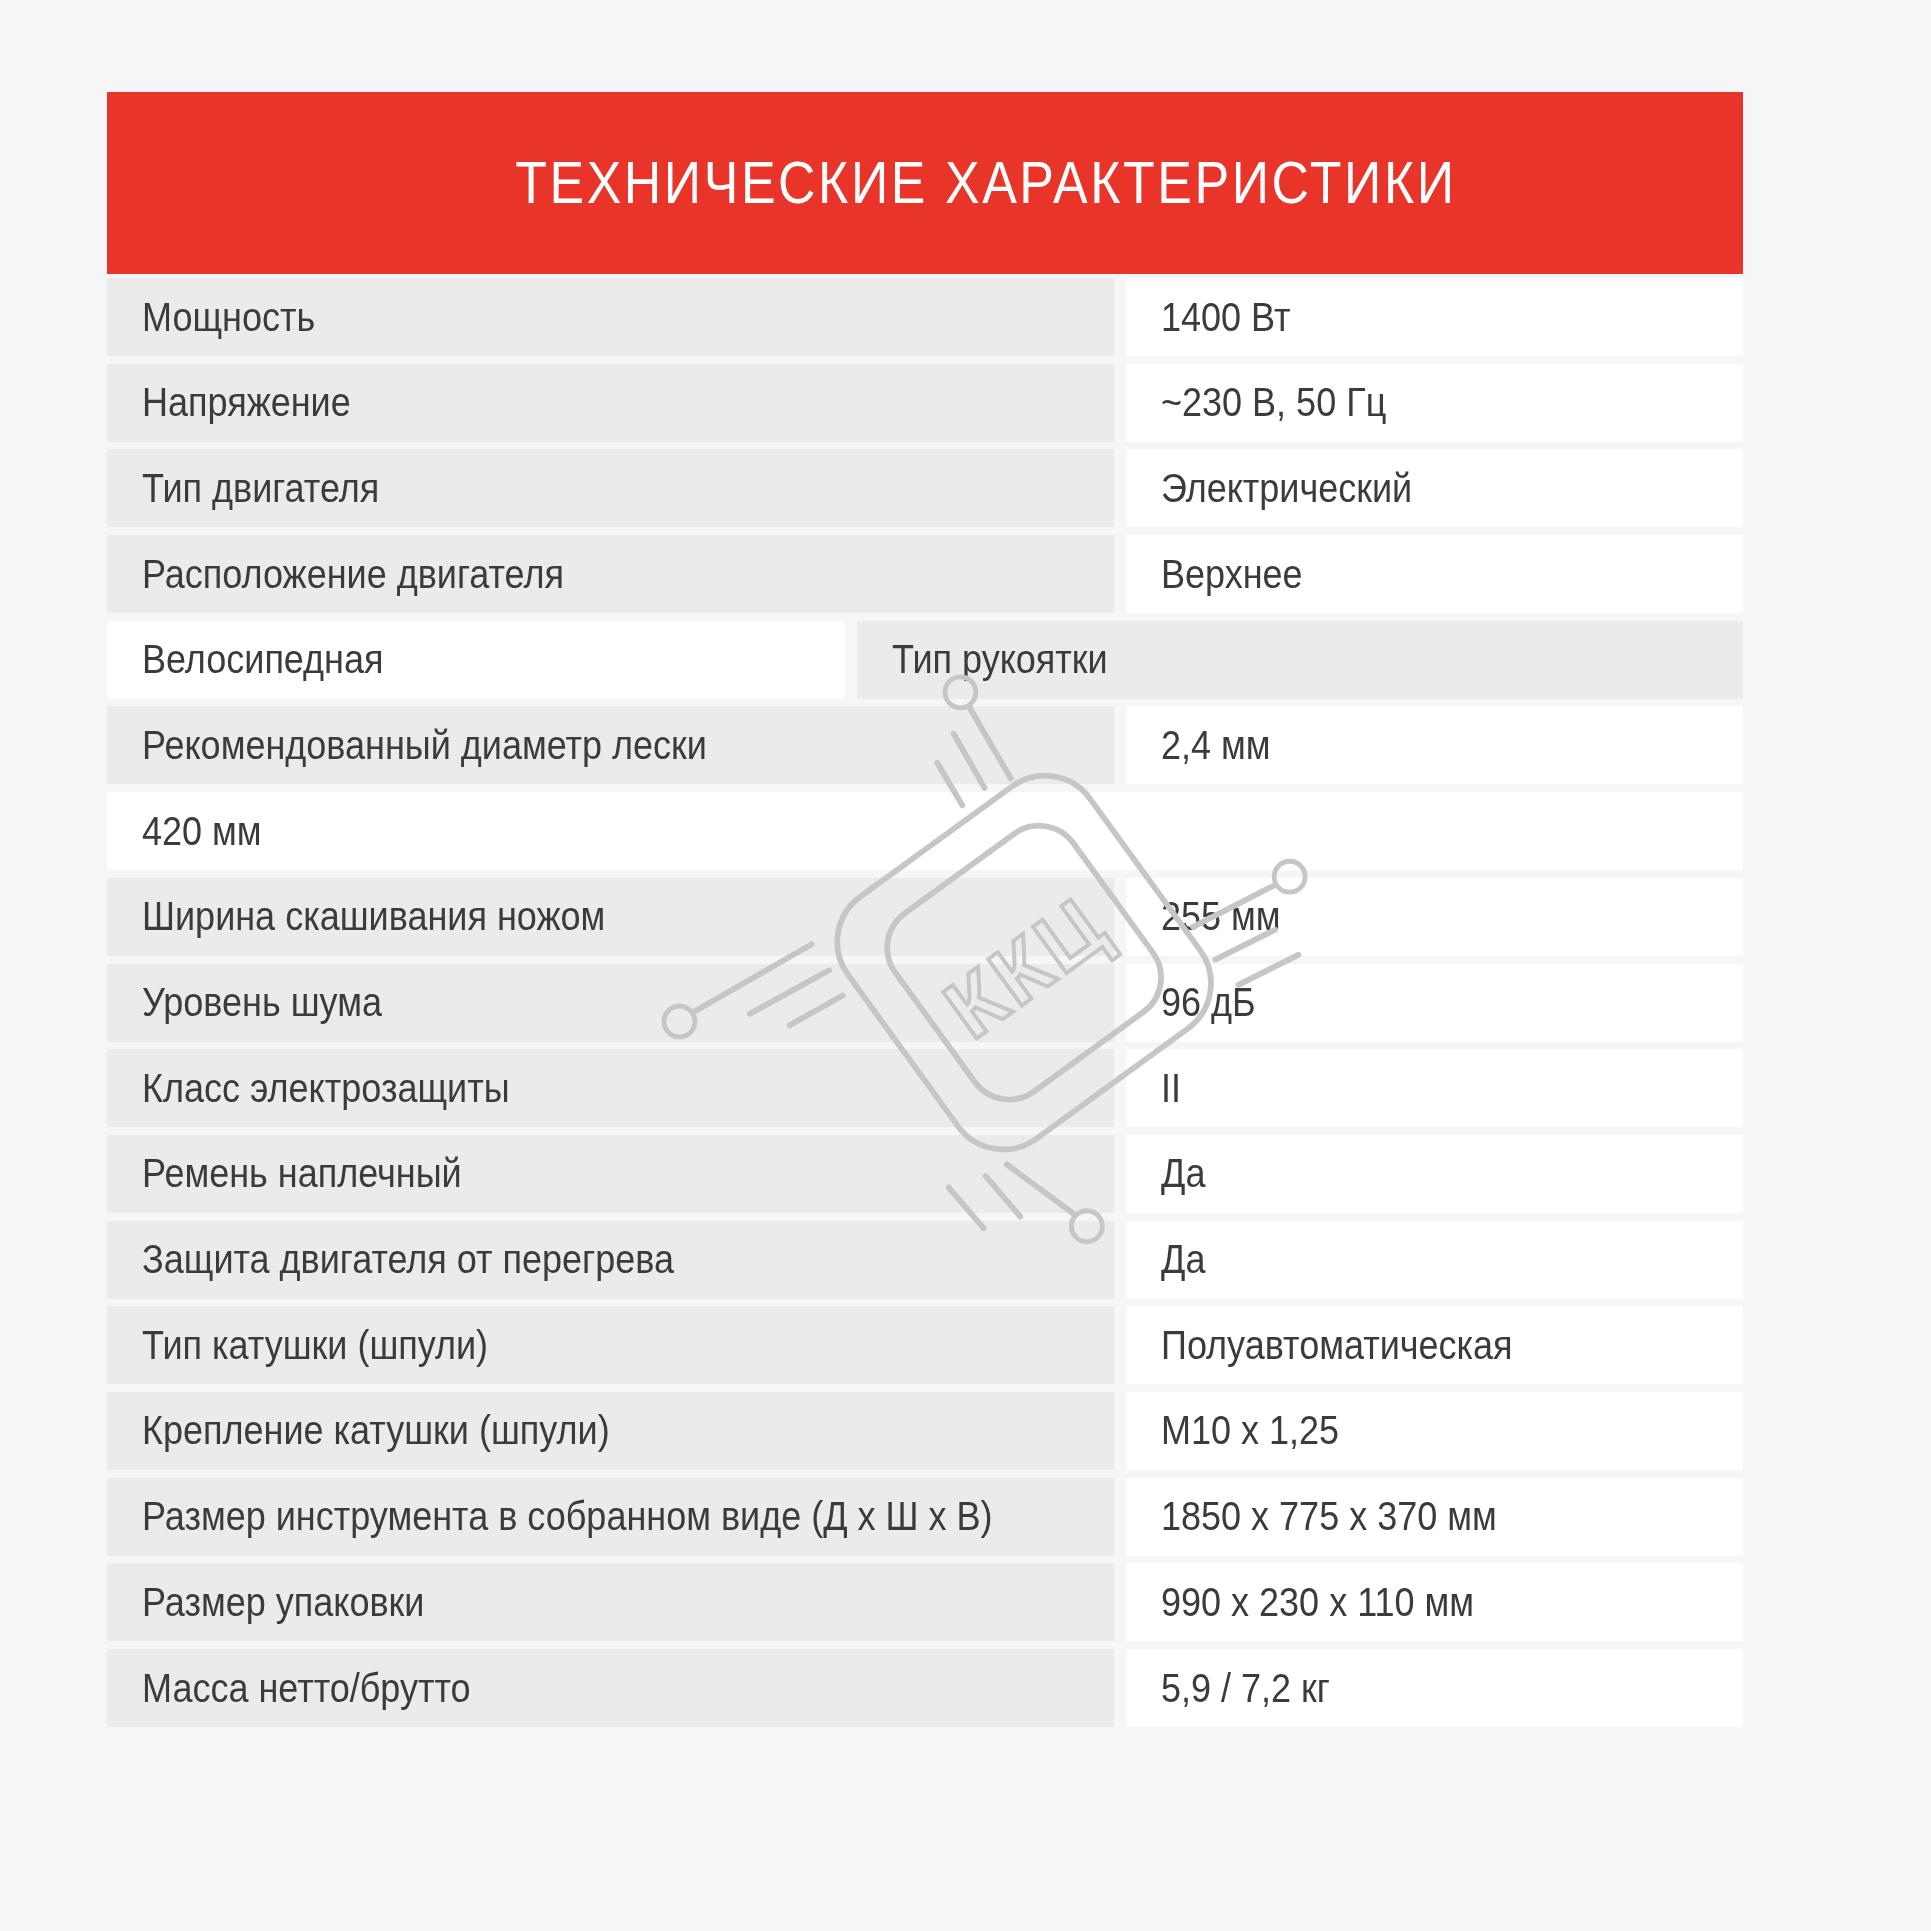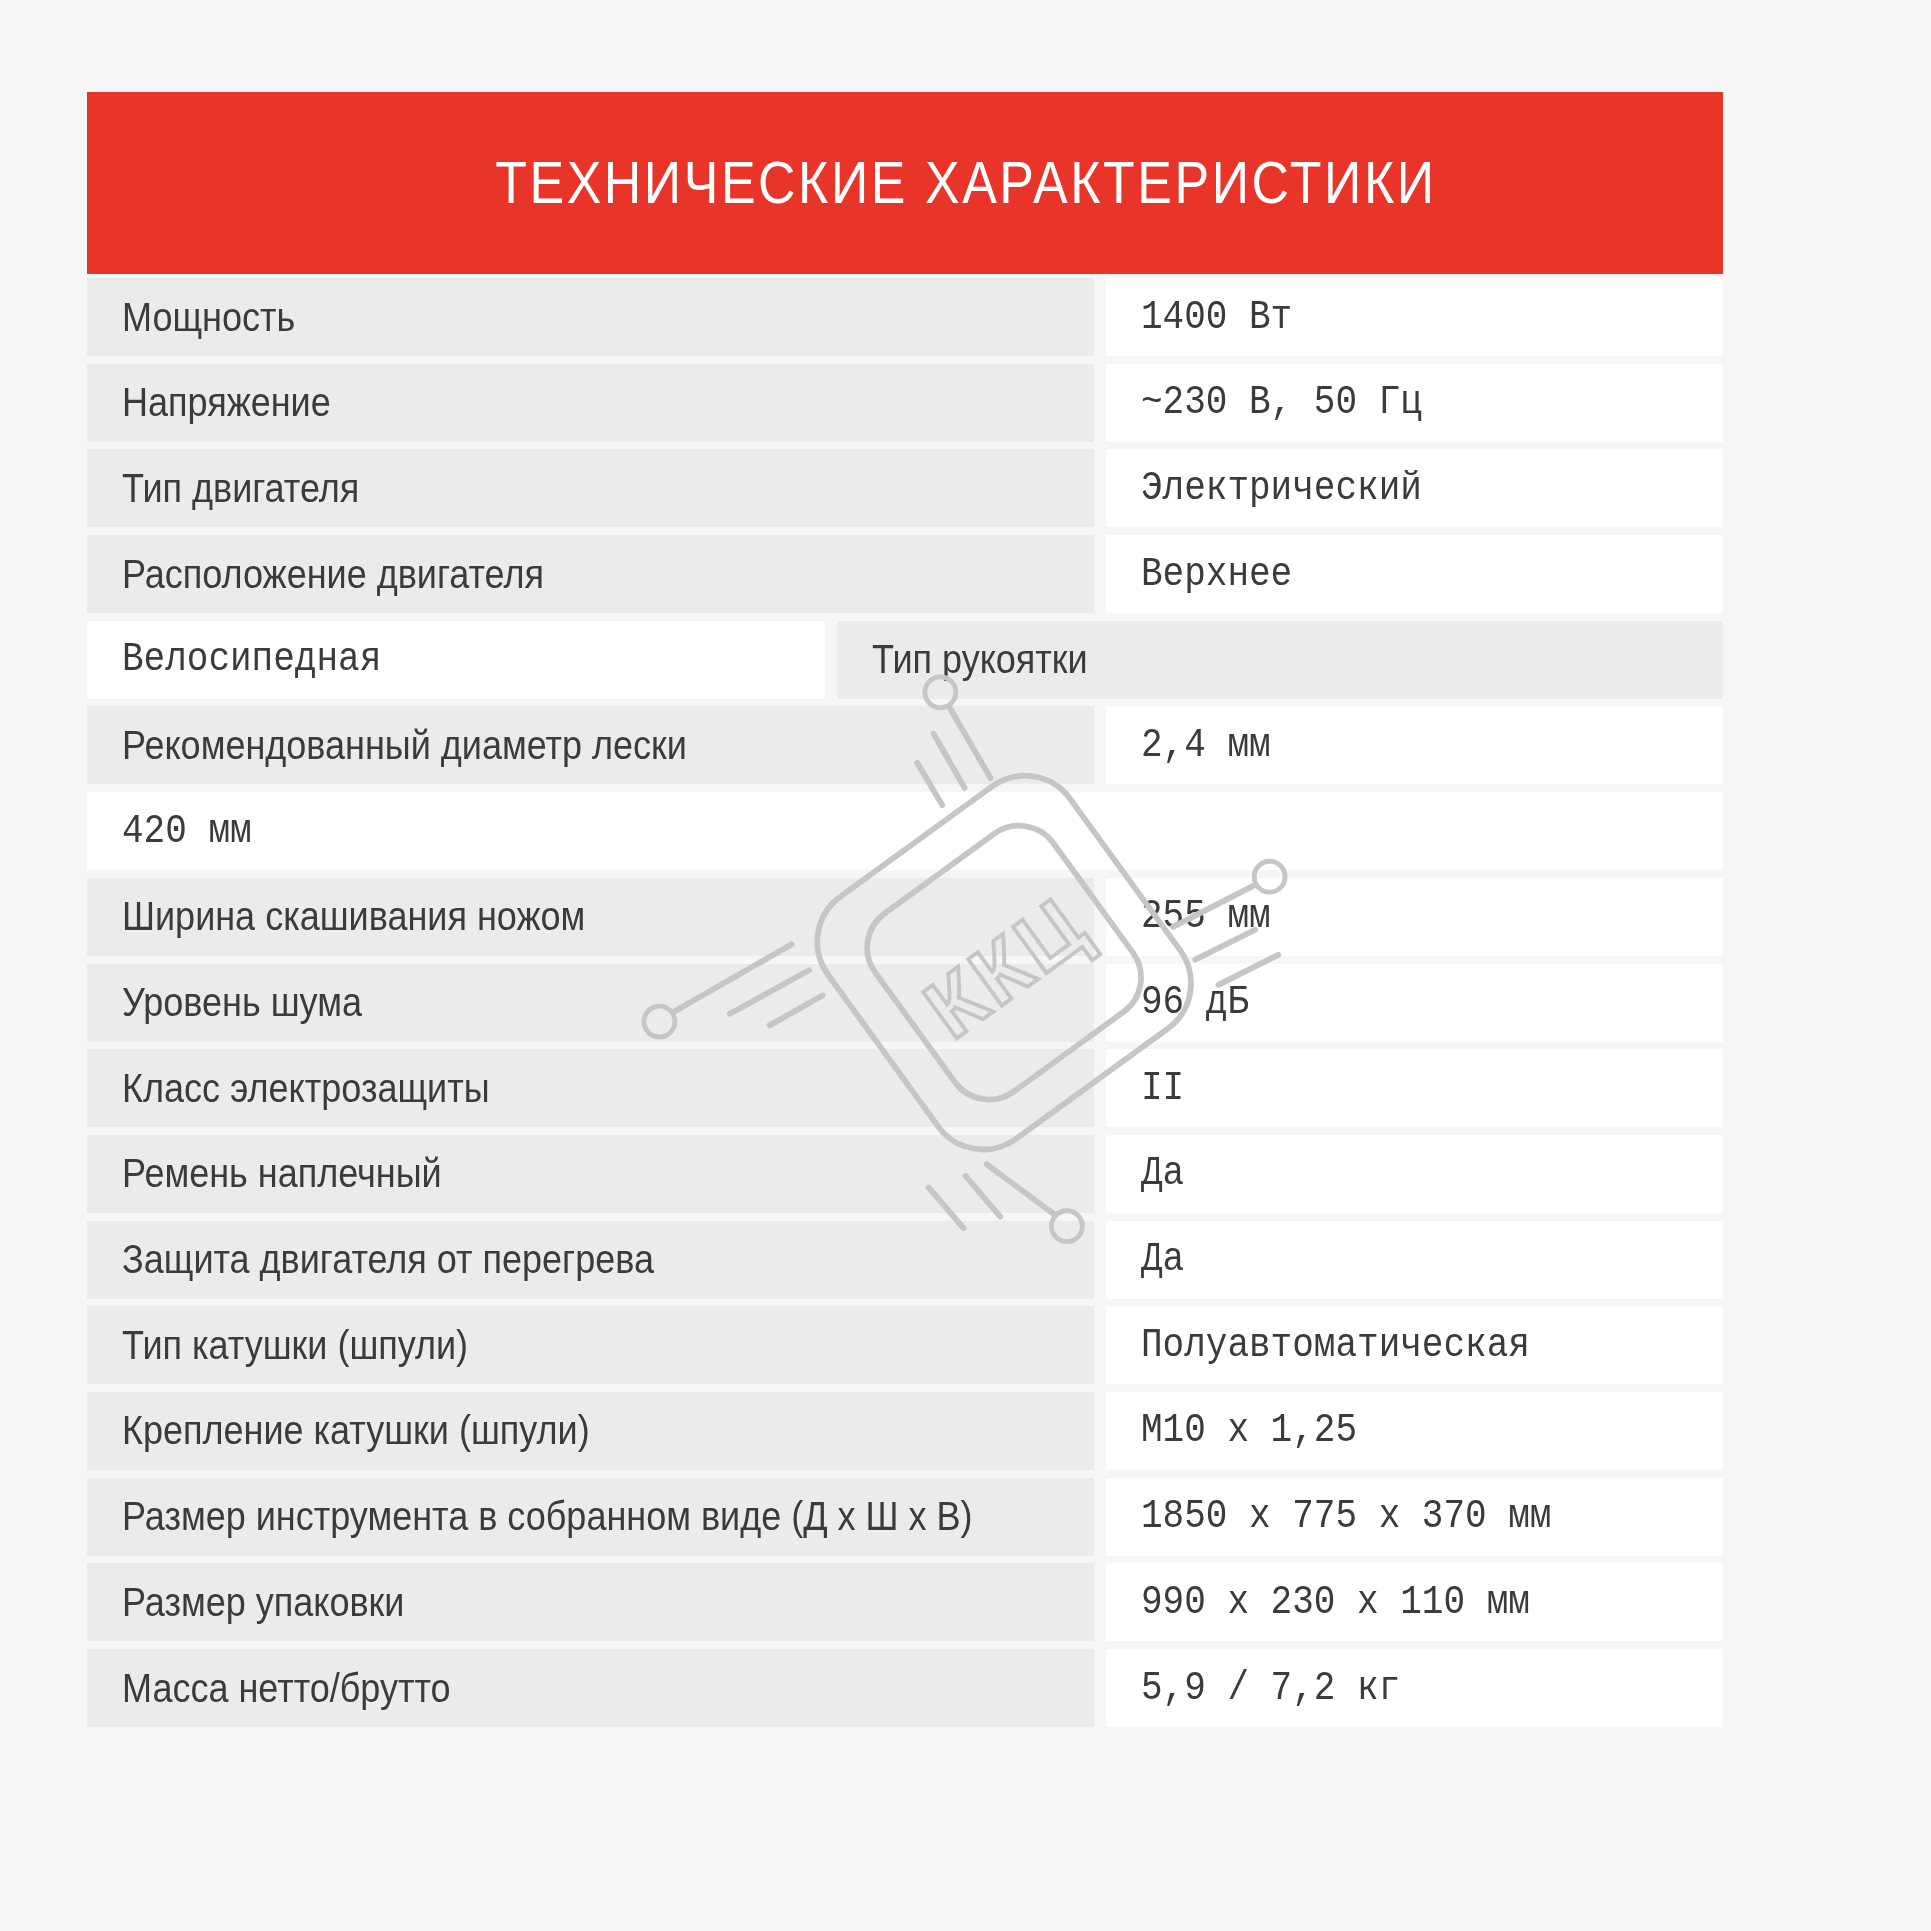--- a/index.html
+++ b/index.html
@@ -6,20 +6,21 @@
   body {
     width: 1931px; height: 1931px;
     font-family: "Liberation Sans", sans-serif;
     background: #f6f6f8;
   }
   .page {
     position: relative;
     width: 1723px; height: 1931px;
     background: var(--page-bg, #f6f6f8);
     overflow: hidden;
+    margin-left: 20px;
   }
   .header {
     position: absolute;
     left: 87px; top: 92px;
     width: 1757px; height: 182px;
     background: var(--header-bg, #e83429);
     display: flex; align-items: center; justify-content: center;
   }
   .header .t {
     color: var(--header-text, #ffffff);
@@ -47,21 +48,21 @@
   }
   .cell .t {
     font-size: 40px;
     color: var(--text, #3b3b3b);
     white-space: nowrap;
     display: inline-block;
     transform: scaleX(0.9);
     transform-origin: 0 50%;
   }
   .cell.label { width: 1007px; background: var(--label-cell-bg, #ebebeb); align-items: center; }
-  .cell.value { flex: 1; background: var(--value-cell-bg, #ffffff); font-family: Liberation Mono, monospace; }
+  .cell.value { flex: 1; background: var(--value-cell-bg, #ffffff); }
   .watermark {
     position: absolute; left: 0; top: 0;
     width: 1931px; height: 1931px;
     pointer-events: none;
   }
 </style>
 </head>
 <body>
 
 <div class="page">

